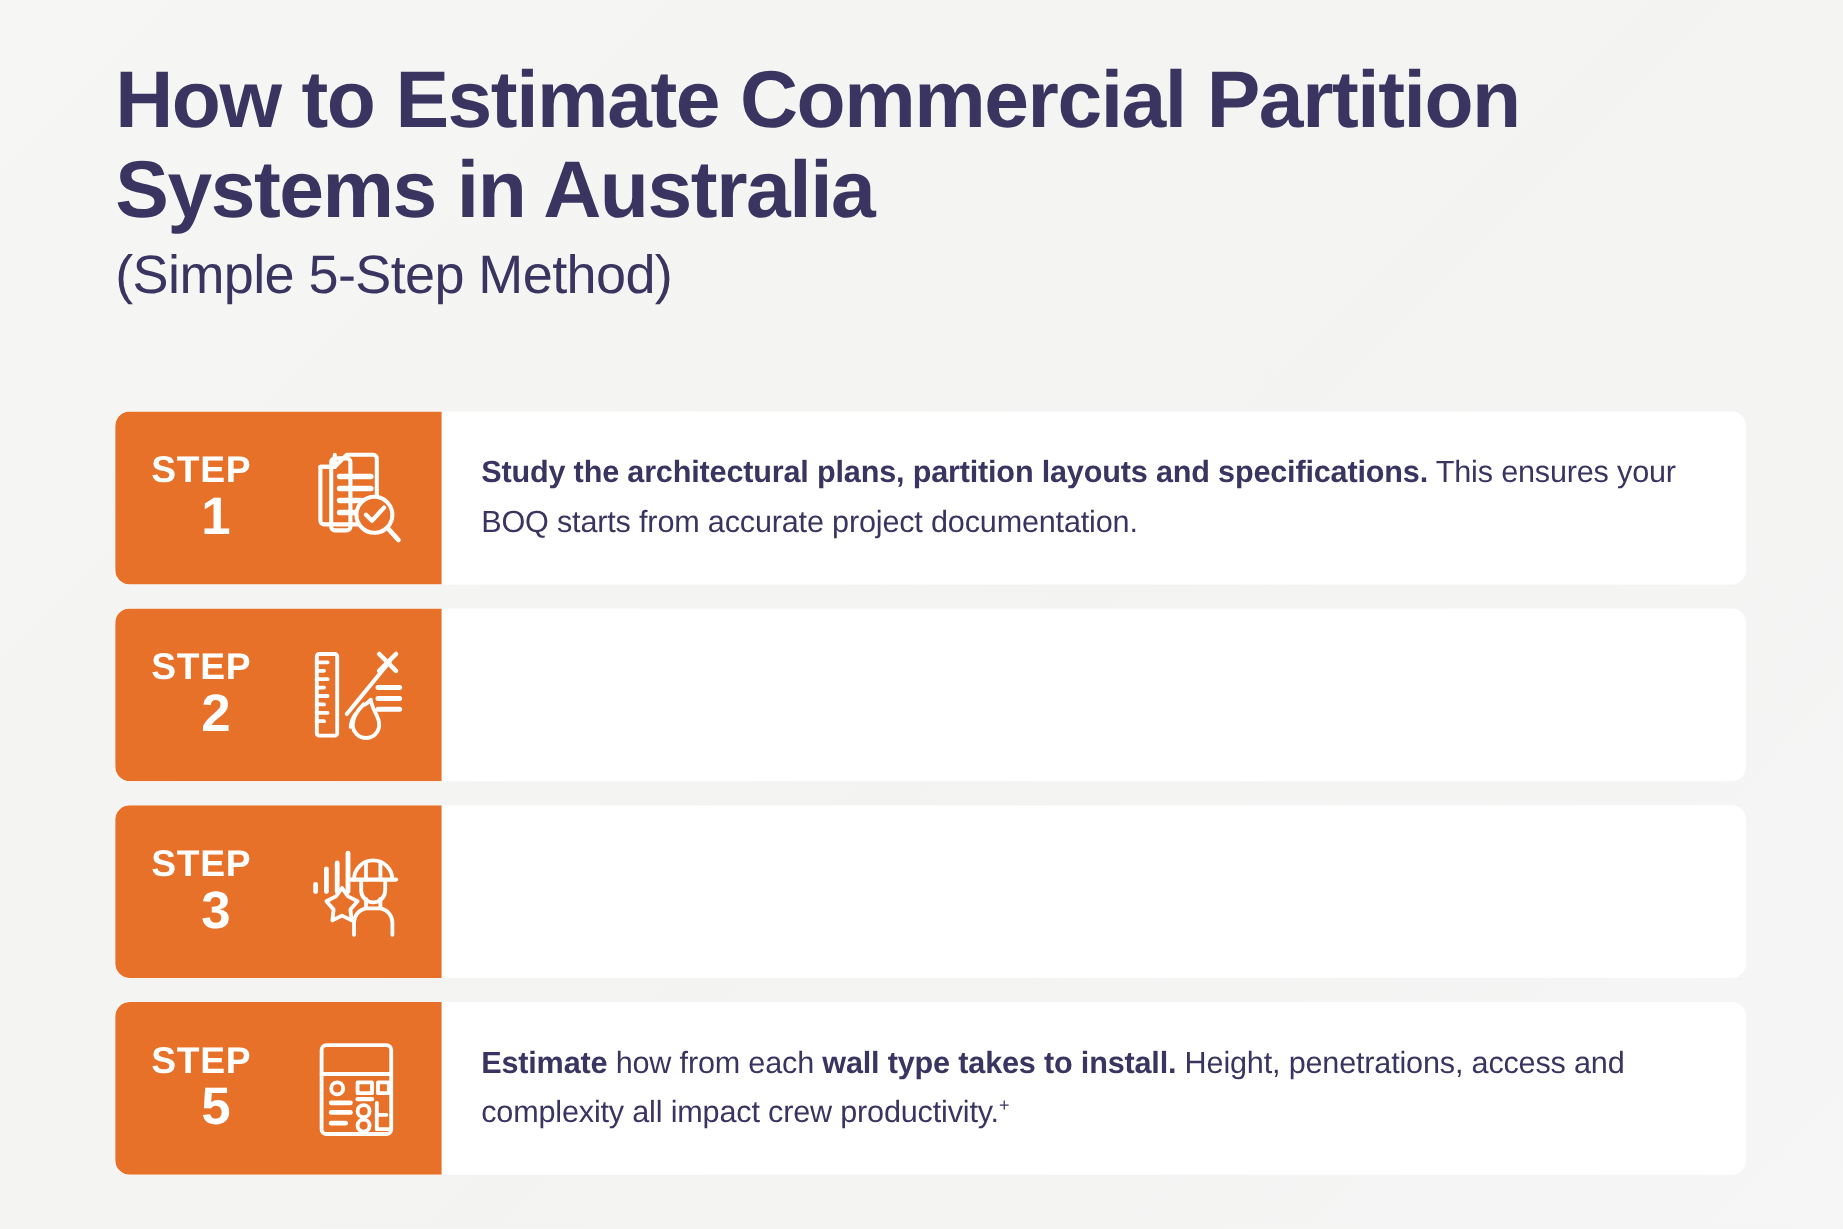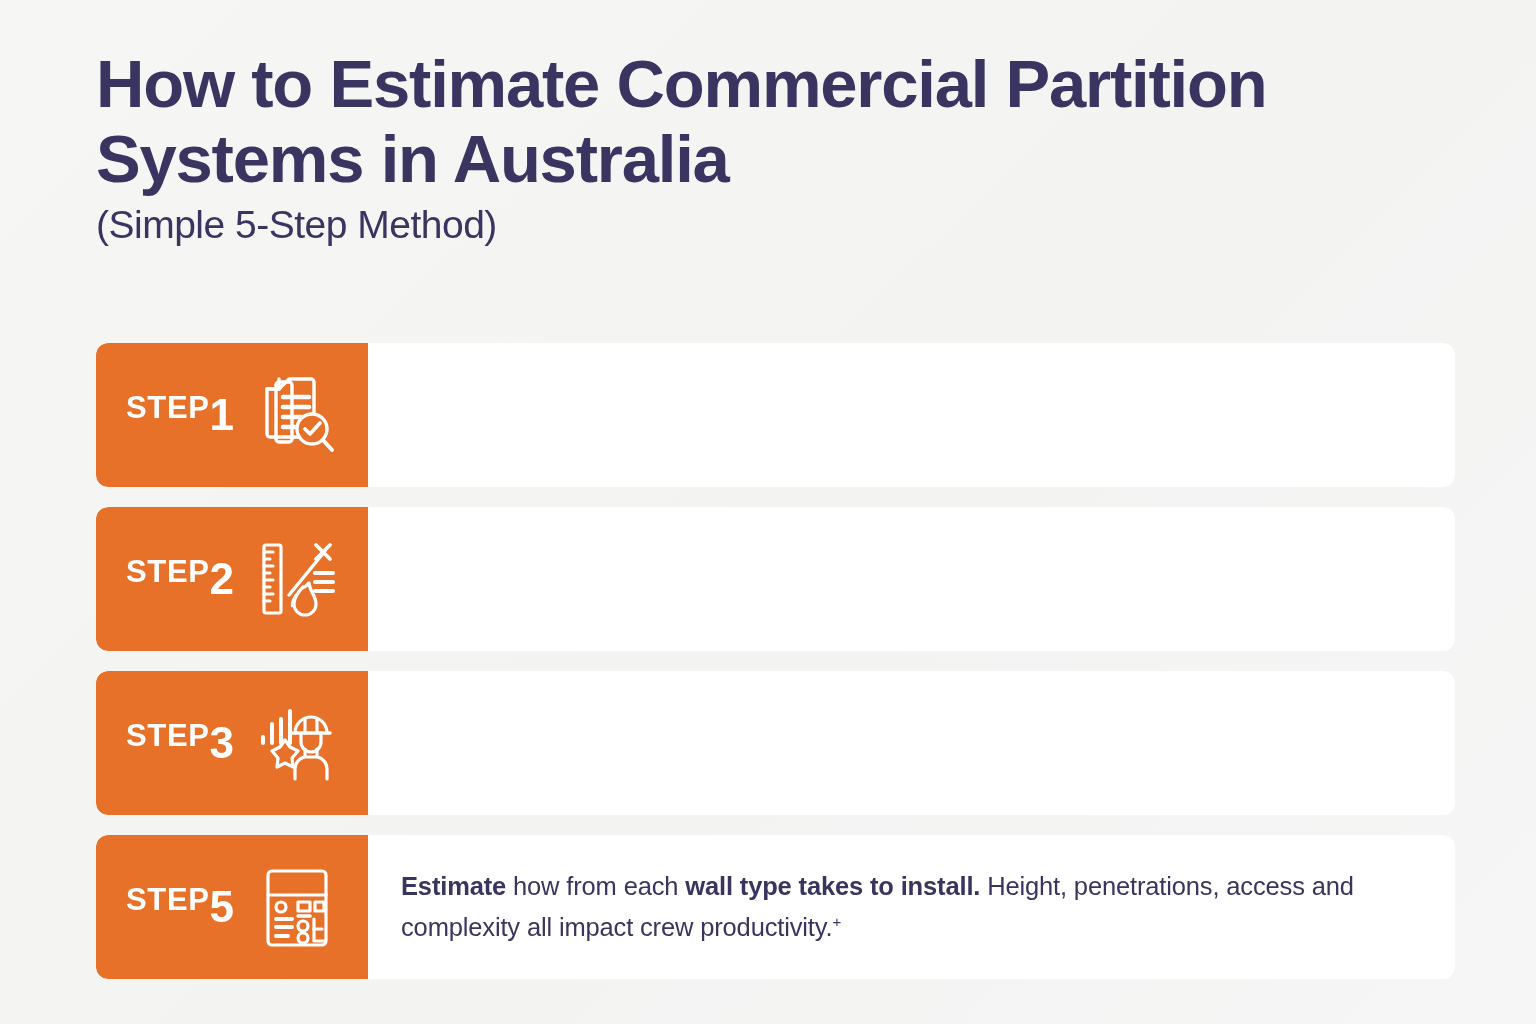--- a/index.html
+++ b/index.html
@@ -36,21 +36,21 @@
     font-size: 67px;
     line-height: 1.12;
     font-weight: bold;
     letter-spacing: -1.2px;
     color: #3a3560;
     white-space: pre-line;
   }
 
   .subtitle {
     margin-top: 9px;
-    font-size: 39px;
+    font-size: 45px;
     line-height: 1.05;
     font-weight: normal;
     letter-spacing: -0.5px;
     color: #3a3560;
   }
 
   
   .steps {
     position: absolute;
     left: 96px;
@@ -74,21 +74,21 @@
     background: #e8712a;
     border-radius: 12px 0 0 12px;
     display: flex;
     align-items: center;
     padding: 0 14px 0 30px;
     gap: 6px;
   }
 
   .step-label-wrap {
     display: flex;
-    flex-direction: row;
+    flex-direction: column;
     align-items: flex-start;
     justify-content: center;
     flex: 0 0 108px;
   }
 
   .step-word {
     color: #ffffff;
     font-size: 31px;
     font-weight: bold;
     letter-spacing: 0.6px;
@@ -160,20 +160,25 @@
             <path d="M16 20 h12"></path>
             <rect x="25" y="13" width="16" height="60" rx="3" fill="none" stroke-width="3.4"></rect>
             <line x1="32" y1="28" x2="58" y2="28" stroke-width="4.6"></line>
             <line x1="32" y1="38" x2="58" y2="38" stroke-width="4.6"></line>
             <line x1="32" y1="48" x2="50" y2="48" stroke-width="4.6"></line>
             <line x1="32" y1="58" x2="46" y2="58" stroke-width="4.6"></line>
             <circle cx="61" cy="60" r="15" fill="#e8712a" stroke="#ffffff" stroke-width="3.4"></circle>
             <path d="M54 60 l5 5 l10 -11" stroke-width="3.6"></path>
             <line x1="72" y1="71" x2="81" y2="81" stroke-width="4"></line>
           </svg>
+        </div>
+      </div>
+      <div class="step-body">
+        <div class="step-text">
+          <b>Study the architectural plans, partition layouts and specifications.</b><span> This ensures your BOQ starts from accurate project documentation.</span>
         </div>
       </div>
     </div>
 
     <div class="step-card">
       <div class="step-badge">
         <div class="step-label-wrap">
           <span class="step-word">STEP</span>
           <span class="step-number">2</span>
         </div>

